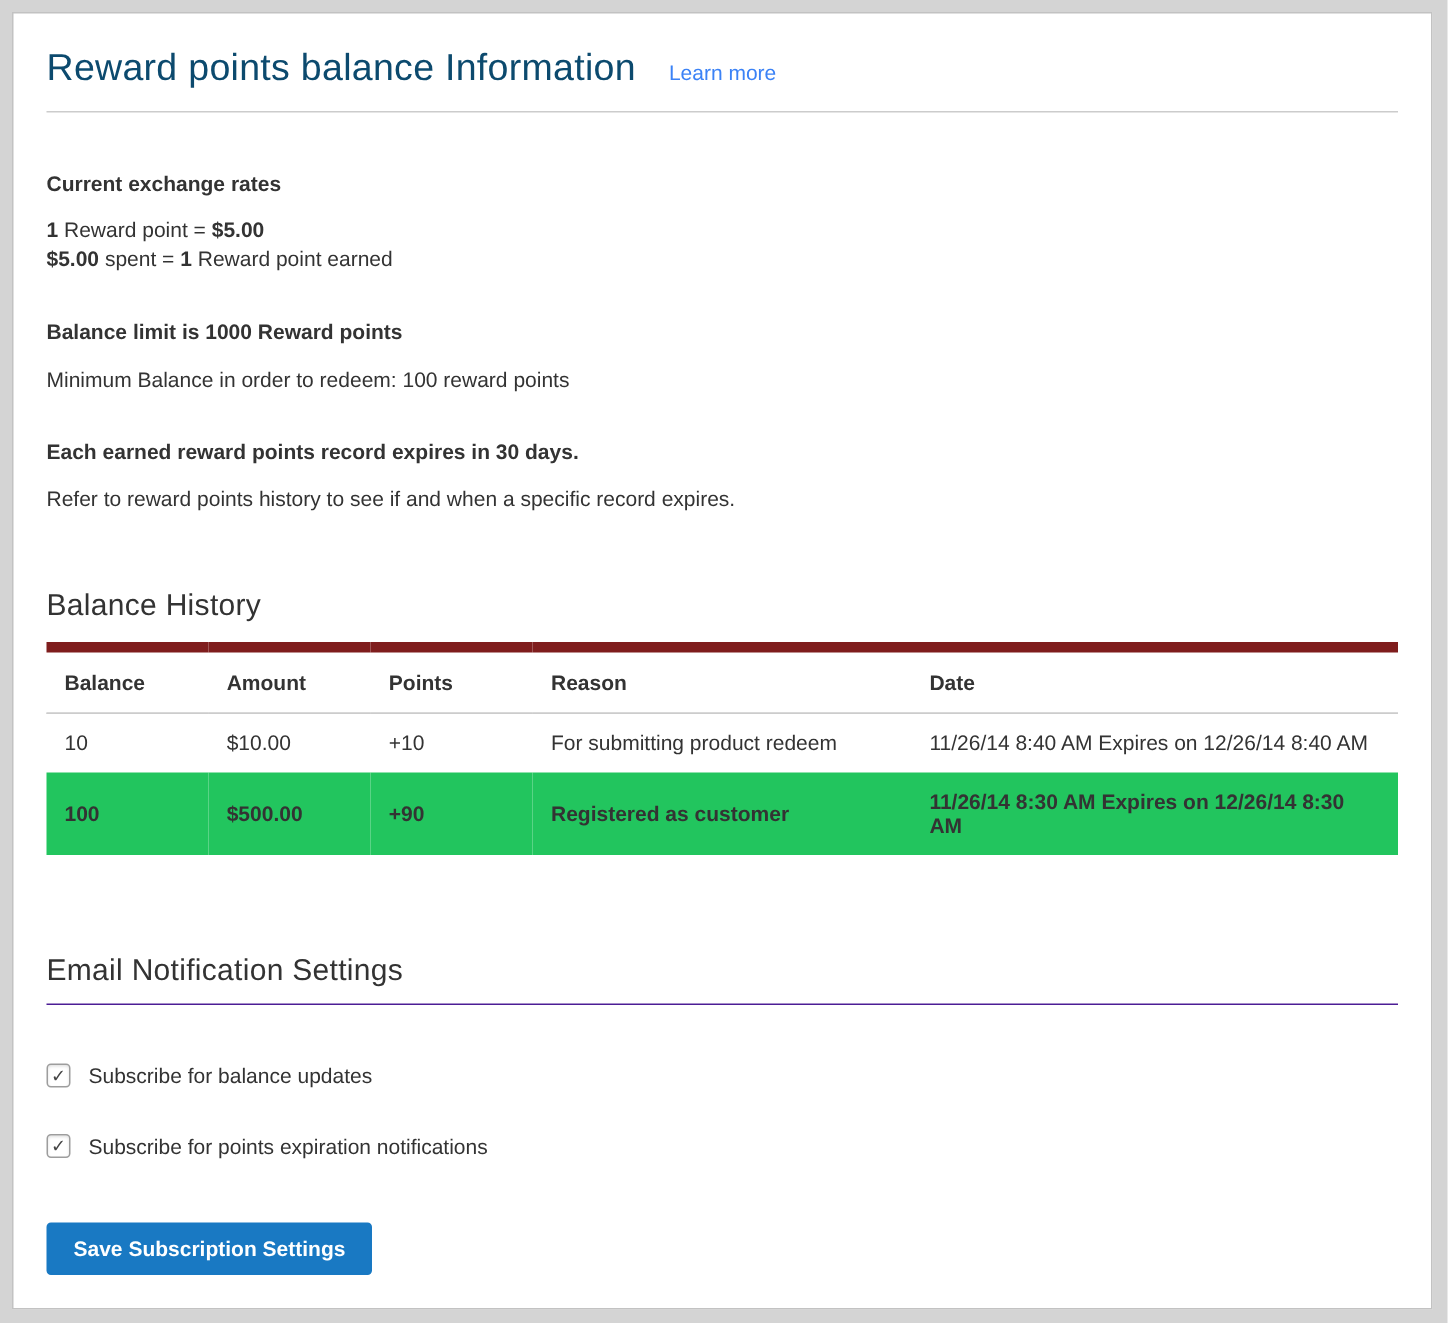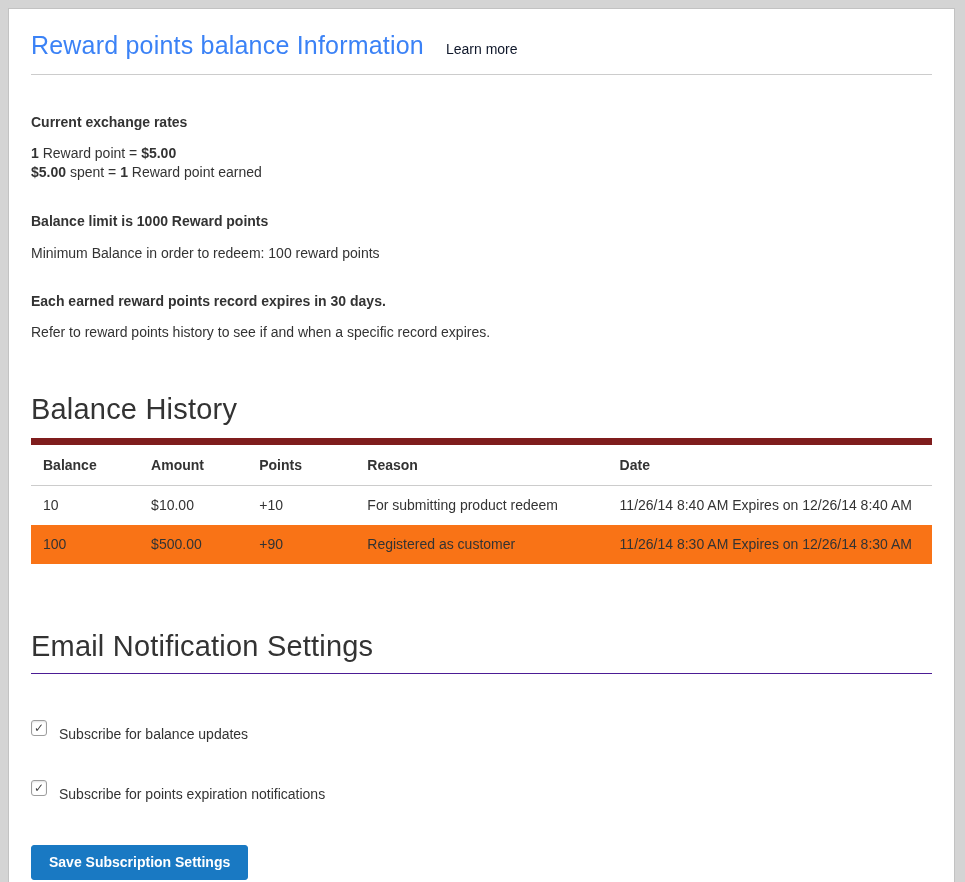--- a/index.html
+++ b/index.html
@@ -20,47 +20,47 @@
   
   .page-header {
     display: flex;
     align-items: baseline;
     border-bottom: 1px solid #cccccc;
     padding-bottom: 14px;
   }
   .page-title {
     font-size: 25px;
     font-weight: 300;
-    color: #3b82f6;
+    color: #0c4a6e;
     letter-spacing: 0.2px;
   }
   .learn-more {
     margin-left: 22px;
     font-size: 14px;
-    color: #0f172a;
+    color: #3b82f6;
     text-decoration: none;
     cursor: pointer;
   }
   
   .balance-message {
     margin-top: 29px;
     font-size: 18px;
     font-weight: 400;
   }
   
   .bold-line { font-weight: 700; }
   .exchange-heading { margin-top: 39px; }
   .exchange-lines { margin-top: 14px; line-height: 19px; }
   .limit-heading { margin-top: 31px; }
   .min-balance { margin-top: 16px; }
   .expiry-heading { margin-top: 32px; }
   .expiry-note { margin-top: 15px; }
   
   .section-title {
-    font-size: 29px;
+    font-size: 20px;
     font-weight: 300;
     color: #333333;
     letter-spacing: 0.2px;
   }
   .history-title { margin-top: 53px; }
   .email-header {
     margin-top: 66px;
     border-bottom: 1px solid #4c1d95;
     padding-bottom: 10px;
   }
@@ -75,21 +75,21 @@
     border-bottom: 1px solid #cccccc;
     text-align: left;
     font-weight: 700;
     font-size: 14px;
     padding: 12px;
   }
   table.history td {
     font-size: 14px;
     padding: 11px 12px 12px 12px;
   }
-  table.history tbody tr.striped { background: #f97316; }
+  table.history tbody tr.striped { background: #22c55e; font-weight: bold; }
   
   .checkbox-row {
     display: flex;
     align-items: center;
     cursor: pointer;
     width: max-content;
   }
   .checkbox-row.first { margin-top: 39px; }
   .checkbox-row.second { margin-top: 31px; }
   .cb-input {
@@ -109,21 +109,21 @@
     justify-content: center;
     flex: 0 0 auto;
   }
   .cb-input:checked + .cb-box::after {
     content: "\2713";
     font-size: 12px;
     font-weight: 700;
     color: #444444;
     line-height: 1;
   }
-  .cb-label { margin-left: 12px; font-size: 14px; margin-top: 13px; }
+  .cb-label { margin-left: 12px; font-size: 14px; }
   
   .save-button {
     margin-top: 43px;
     display: inline-block;
     background: #1979c3;
     border: 1px solid #1979c3;
     border-radius: 3px;
     color: #ffffff;
     font-family: "Liberation Sans", "DejaVu Sans", sans-serif;
     font-size: 14px;

